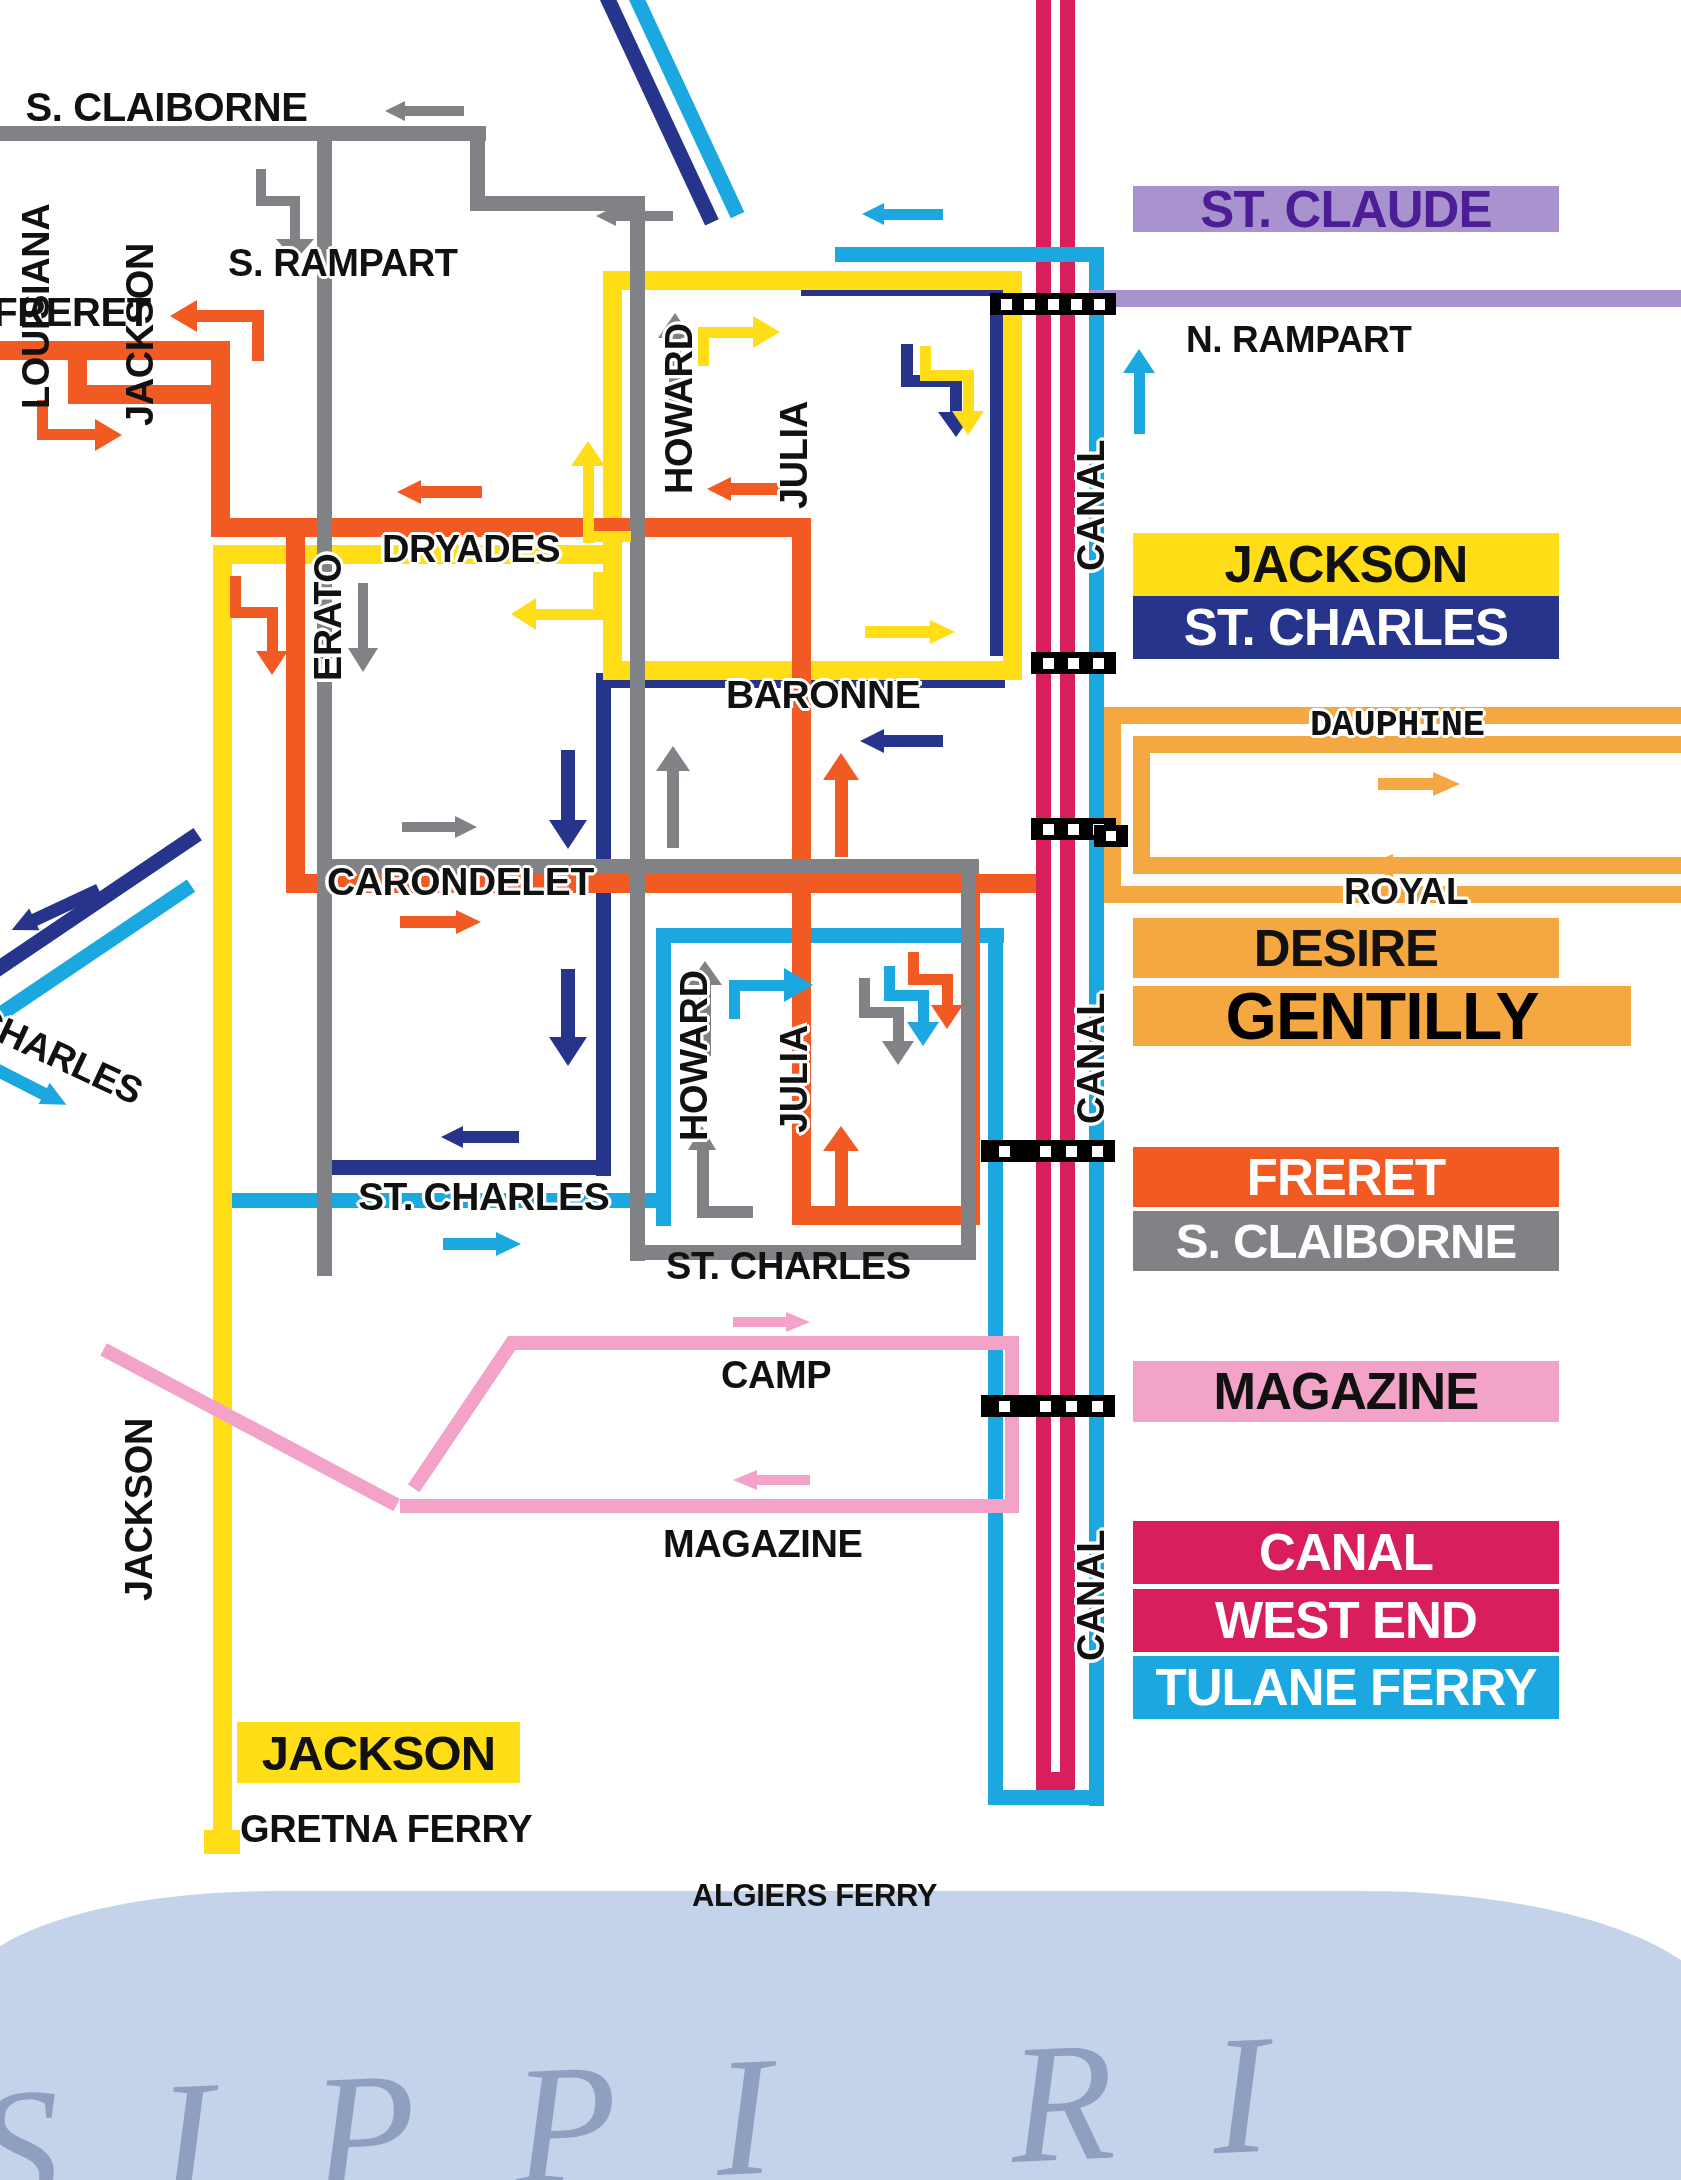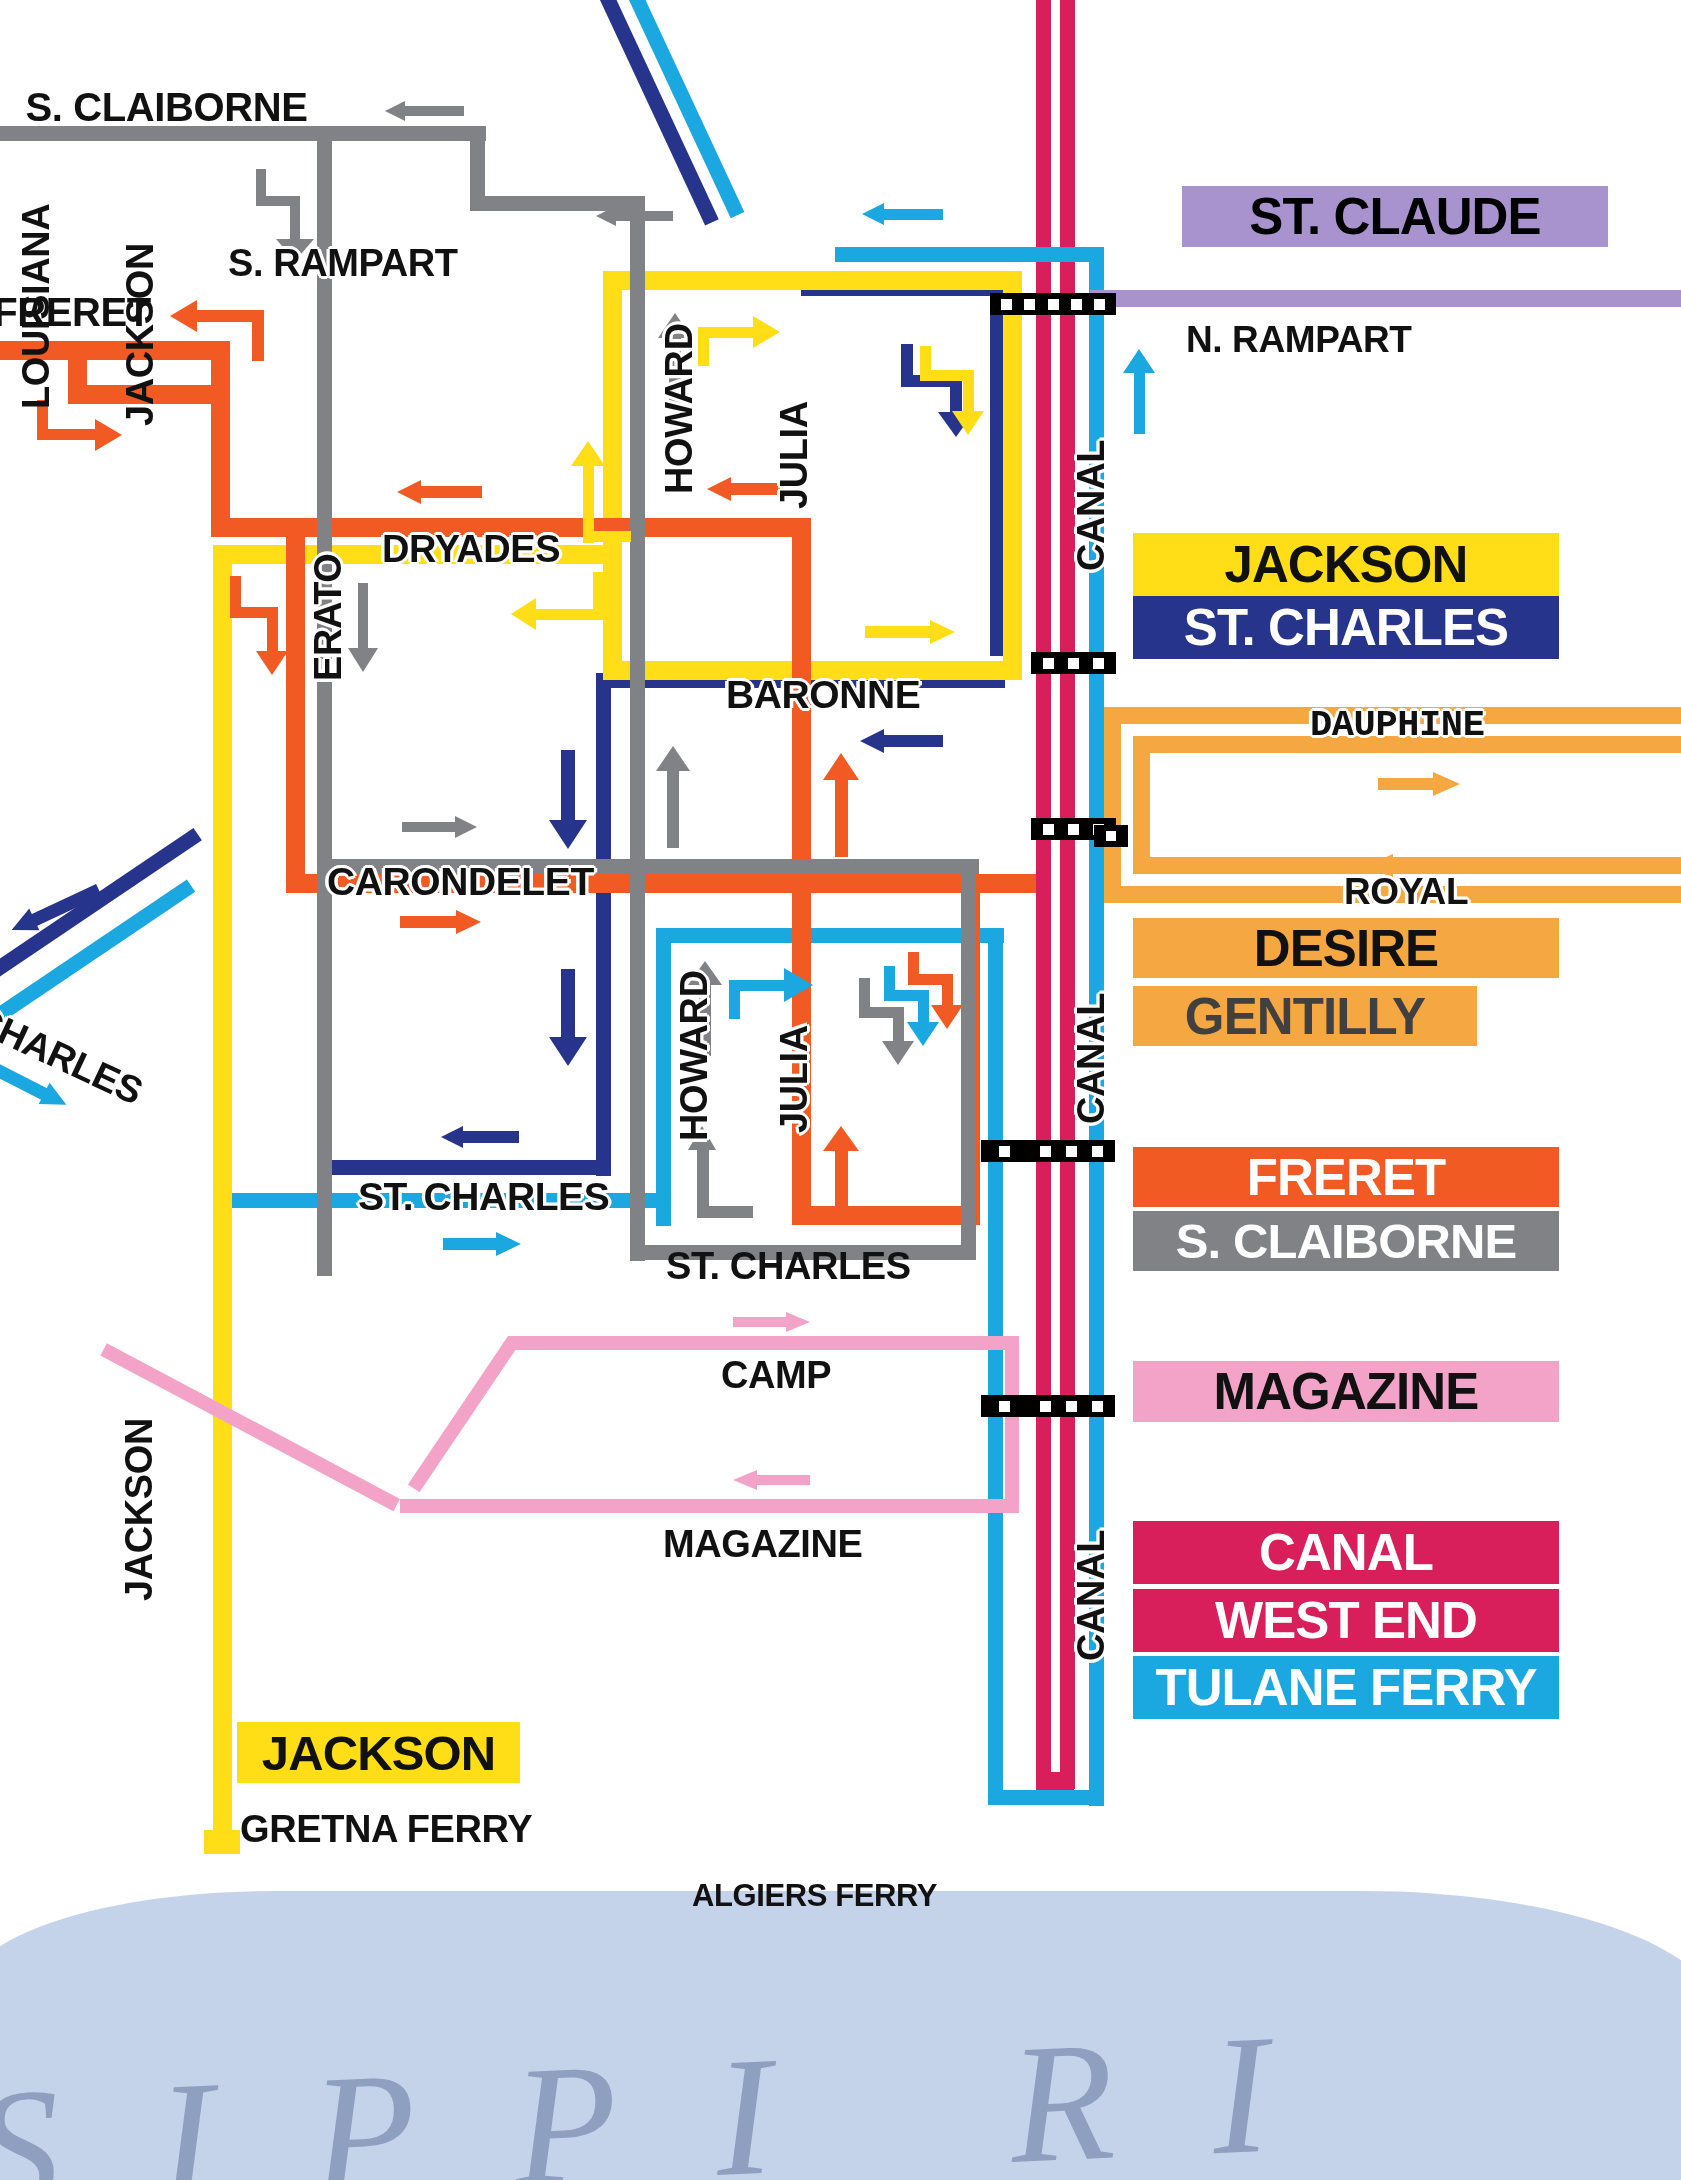--- a/index.html
+++ b/index.html
@@ -425,29 +425,29 @@
 
   <div class="chip" style="left:237px;top:1722px;width:283px;height:61px;background:#ffde17;
               color:#111;font-size:49px;">JACKSON</div>
 
   <div class="lbl" style="left:240px;top:1808px;font-size:38px;">GRETNA FERRY</div>
 
   <div class="lbl" style="left:692px;top:1878px;font-size:31px;">ALGIERS FERRY</div>
 
   <div id="legend">
 
-    <div class="chip" style="left:1182px;top:186px;width:426px;height:61px;background:#a893cf;color:#000000;font-size:51px;">ST. CLAUDE</div>
+    <div class="chip" style="left:1133px;top:186px;width:426px;height:46px;background:#a893cf;color:#4c1d95;font-size:51px;">ST. CLAUDE</div>
 
     <div class="chip" style="left:1133px;top:533px;width:426px;height:63px;background:#ffde17;color:#111;font-size:51px;">JACKSON</div>
 
     <div class="chip" style="left:1133px;top:596px;width:426px;height:63px;background:#26348b;color:#fff;font-size:51px;">ST. CHARLES</div>
 
     <div class="chip" style="left:1133px;top:918px;width:426px;height:60px;background:#f5a841;color:#111;font-size:51px;">DESIRE</div>
 
-    <div class="chip" style="left:1133px;top:986px;width:344px;height:60px;background:#f5a841;color:#404040;font-size:51px;">GENTILLY</div>
+    <div class="chip" style="left:1133px;top:986px;width:498px;height:60px;background:#f5a841;color:#000000;font-size:66px;">GENTILLY</div>
 
     <div class="chip" style="left:1133px;top:1147px;width:426px;height:60px;background:#f15a22;color:#fff;font-size:51px;">FRERET</div>
 
     <div class="chip" style="left:1133px;top:1211px;width:426px;height:60px;background:#808285;color:#fff;font-size:49px;">S. CLAIBORNE</div>
 
     <div class="chip" style="left:1133px;top:1361px;width:426px;height:61px;background:#f4a3c8;color:#111;font-size:51px;">MAGAZINE</div>
 
     <div class="chip" style="left:1133px;top:1521px;width:426px;height:63px;background:#d81e5b;color:#fff;font-size:51px;">CANAL</div>
 
     <div class="chip" style="left:1133px;top:1589px;width:426px;height:63px;background:#d81e5b;color:#fff;font-size:51px;">WEST END</div>

